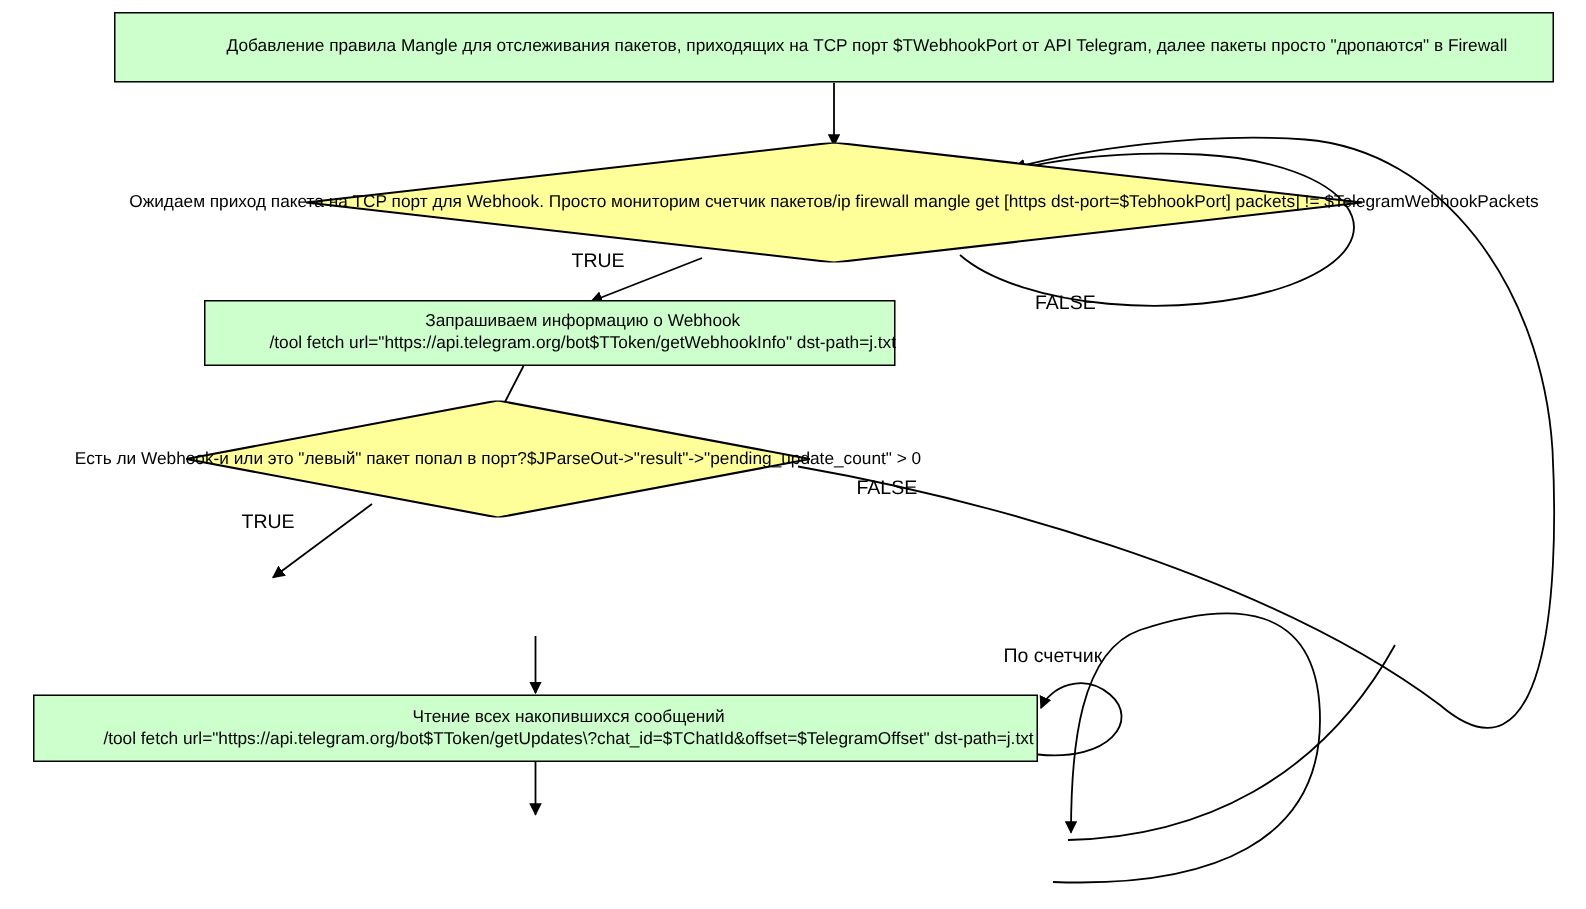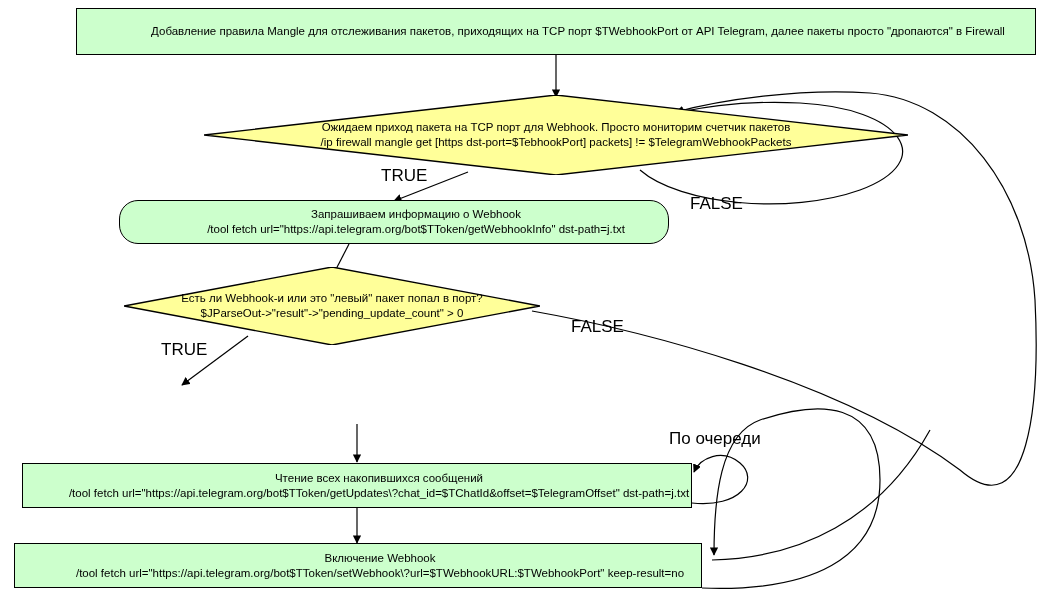--- a/index.html
+++ b/index.html
@@ -53,35 +53,35 @@
     position: absolute;
     left: 0;
     top: 0;
     width: 100%;
     height: 100%;
   }
   .decision .dtext {
     position: relative;
     z-index: 2;
     display: flex;
-    flex-direction: column;
+    flex-direction: row;
     align-items: center;
     justify-content: center;
     width: 100%;
     height: 100%;
   }
   .decision .line {
     font-size: 11.5px;
     color: #000000;
     line-height: 15px;
     white-space: nowrap;
   }
   .edge-label {
     position: absolute;
-    font-size: 17px;
+    font-size: 13px;
     color: #000000;
     white-space: nowrap;
   }
 </style>
 </head>
 <body>
 
 <div id="canvas">
 
   <svg id="edges" viewBox="0 0 1057 606" xmlns="http://www.w3.org/2000/svg">
@@ -123,45 +123,41 @@
   <div class="node decision" style="left:204px; top:95px; width:704px; height:80px;">
     <svg class="dshape" viewBox="0 0 704 80" preserveAspectRatio="none">
       <polygon points="352,0 704,40 352,80 0,40" fill="#ffff99" stroke="#000000" stroke-width="1.4" vector-effect="non-scaling-stroke"></polygon>
     </svg>
     <div class="dtext">
       <div class="line">Ожидаем приход пакета на TCP порт для Webhook. Просто мониторим счетчик пакетов</div>
       <div class="line">/ip firewall mangle get [https dst-port=$TebhookPort] packets] != $TelegramWebhookPackets</div>
     </div>
   </div>
 
-  <div class="node proc" style="left:119px; top:200px; width:550px; height:44px;border-radius:19px;">
+  <div class="node proc" style="left:136px; top:200px; width:461px; height:44px;">
     <div class="line">Запрашиваем информацию о Webhook</div>
     <div class="line">/tool fetch url="https://api.telegram.org/bot$TToken/getWebhookInfo" dst-path=j.txt</div>
   </div>
 
   <div class="node decision" style="left:124px; top:267px; width:416px; height:78px;">
     <svg class="dshape" viewBox="0 0 416 78" preserveAspectRatio="none">
       <polygon points="208,0 416,39 208,78 0,39" fill="#ffff99" stroke="#000000" stroke-width="1.4" vector-effect="non-scaling-stroke"></polygon>
     </svg>
     <div class="dtext">
       <div class="line">Есть ли Webhook-и или это "левый" пакет попал в порт?</div>
       <div class="line">$JParseOut-&gt;"result"-&gt;"pending_update_count" &gt; 0</div>
     </div>
   </div>
 
 
   <div class="node proc" style="left:22px; top:463px; width:670px; height:45px;justify-content:center;">
     <div class="line">Чтение всех накопившихся сообщений</div>
     <div class="line">/tool fetch url="https://api.telegram.org/bot$TToken/getUpdates\?chat_id=$TChatId&amp;offset=$TelegramOffset" dst-path=j.txt</div>
   </div>
 
-  <div class="node proc" style="left:14px; top:543px; width:688px; height:45px;">
-    <div class="line">Включение Webhook</div>
-    <div class="line">/tool fetch url="https://api.telegram.org/bot$TToken/setWebhook\?url=$TWebhookURL:$TWebhookPort" keep-result=no</div>
-  </div>
 
   <div class="edge-label" style="left:381px; top:166px;">TRUE</div>
   <div class="edge-label" style="left:690px; top:194px;">FALSE</div>
   <div class="edge-label" style="left:161px; top:340px;">TRUE</div>
   <div class="edge-label" style="left:571px; top:317px;">FALSE</div>
-  <div class="edge-label" style="left:669px; top:429px;">По очереди</div>
+  <div class="edge-label" style="left:669px; top:429px;">По счетчик</div>
 
 </div>
 
 </body></html>

